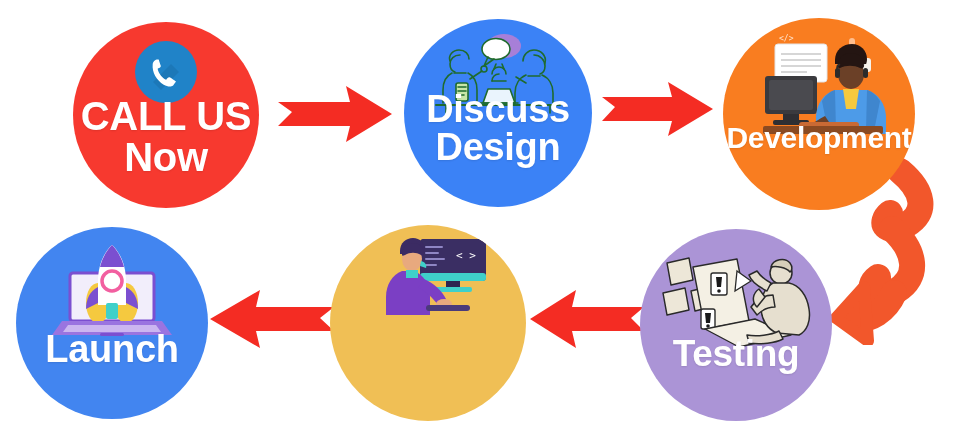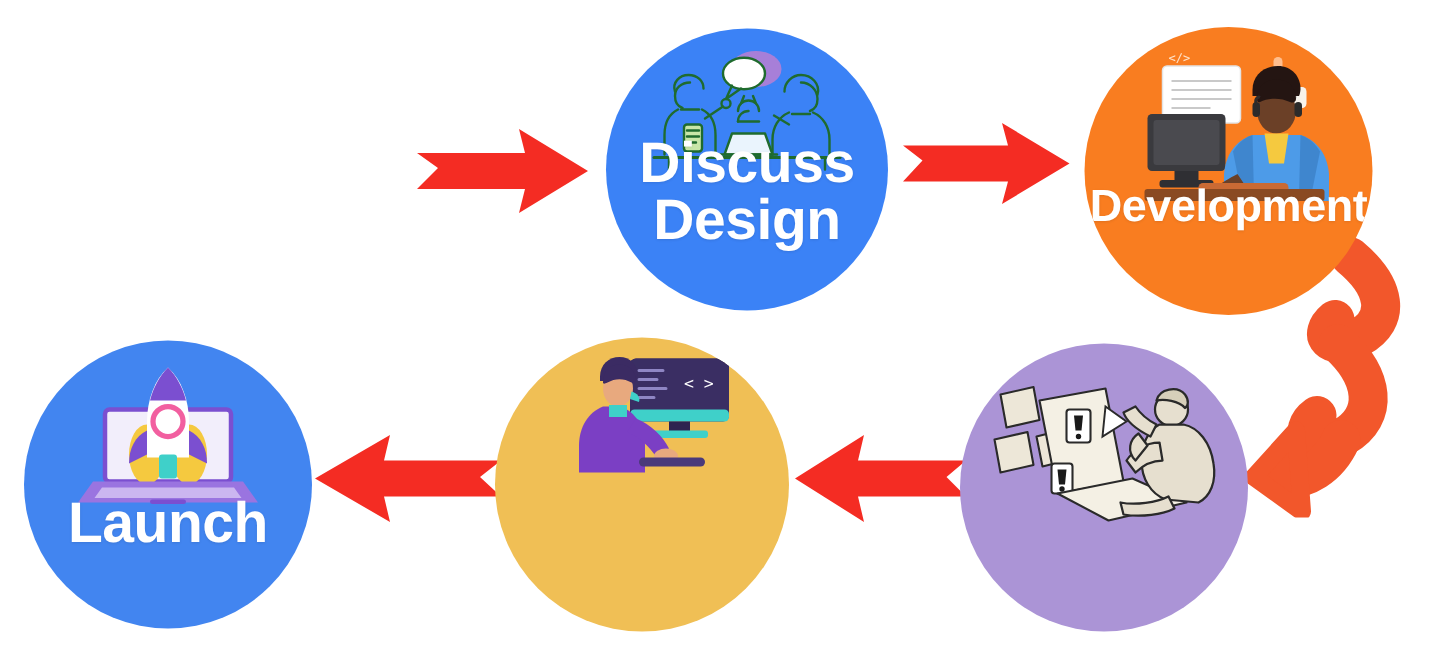--- a/index.html
+++ b/index.html
@@ -96,20 +96,31 @@
       <path d="M116,19 L103,30 L116,43 L44,43 L48,60 L2,31 L48,2 L44,19 Z" fill="#F42C23"></path>
     </svg>
   </div>
 
   <div class="arrow" id="a5">
     <svg viewBox="0 0 128 62" width="128" height="62" aria-hidden="true">
       <path d="M126,19 L112,30 L126,43 L48,43 L52,60 L2,31 L52,2 L48,19 Z" fill="#F42C23"></path>
     </svg>
   </div>
 
+  <div class="node" id="n-call">
+    <div class="art" style="top:18px;width:64px;height:64px;">
+      <svg viewBox="0 0 64 64" width="64" height="64" aria-hidden="true">
+        <circle cx="32" cy="32" r="31" fill="#2083C8"></circle>
+        <path d="M19 42 L37 24 L45 32 L27 50 Z" fill="#1A6FAC" opacity="0.55"></path>
+        <path d="M23.5 19.5c-2 0-4.5 2-4.8 4.6-.9 8.6 4 16.5 11 20.6 4.3 2.5 8.5 2.2 9.8.3 1.1-1.6 2.5-3.6 2.5-3.6s-4.9-3.5-5.9-4c-1-.5-1.8-.2-2.5.6-.6.7-1.4 1.7-1.4 1.7s-3.3-1.3-6.1-5.3c-2.2-3.2-2.4-5.7-2.4-5.7s1.2-.5 2-.9c.9-.4 1.3-1.1 1-2.2-.3-1.1-2-6.1-2-6.1z" fill="#FFFFFF"></path>
+      </svg>
+    </div>
+    <div class="label">CALL US
+Now</div>
+  </div>
 
   <div class="node" id="n-discuss">
     <div class="art" style="top:14px;width:136px;height:86px;">
       <svg viewBox="0 0 136 86" width="136" height="86" aria-hidden="true">
         <g fill="none" stroke="#1F6B2E" stroke-width="1.6" stroke-linecap="round" stroke-linejoin="round">
 
           <ellipse cx="74" cy="13" rx="17" ry="12" fill="#A77FD8" stroke="none"></ellipse>
           <ellipse cx="66" cy="16" rx="14" ry="10.5" fill="#FFFFFF"></ellipse>
           <path d="M58 24 L54 33 L64 26"></path>
 
@@ -219,20 +230,21 @@
           <circle cx="120" cy="22" r="11"></circle>
           <path d="M110 16 c2 -8 14 -10 19 -4 c3 4 2 8 0 9 c-4 -5 -14 -6 -19 -5 Z" fill="#D7CFBA"></path>
           <path d="M112 32 c-8 4 -12 14 -12 24 c0 12 6 22 16 26 l22 2 c8 -4 12 -14 10 -26 c-2 -14 -10 -24 -20 -26 Z"></path>
           <path d="M112 44 c-10 0 -18 6 -22 12 l6 8 c6 -6 12 -8 18 -8 Z"></path>
           <path d="M96 56 c-6 -6 -4 -14 2 -18 l6 8 Z"></path>
           <path d="M106 40 c-8 -4 -16 -10 -18 -16 l8 -4 c4 6 10 10 14 12 Z"></path>
           <path d="M118 80 c-8 4 -22 6 -32 4 l2 8 c12 2 26 0 34 -4 Z"></path>
         </g>
       </svg>
     </div>
+    <div class="label">Testing</div>
   </div>
 
   <div class="node" id="n-review">
     <div class="art" style="top:10px;width:128px;height:84px;">
       <svg viewBox="0 0 128 84" width="128" height="84" aria-hidden="true">
 
         <rect x="56" y="4" width="66" height="42" rx="4" fill="#3A2E63"></rect>
         <rect x="56" y="4" width="66" height="34" rx="4" fill="#3A2E63"></rect>
         <g stroke="#8F86C4" stroke-width="2" stroke-linecap="round">
           <path d="M62 12 l16 0 M62 18 l12 0 M62 24 l18 0 M62 30 l10 0"></path>

